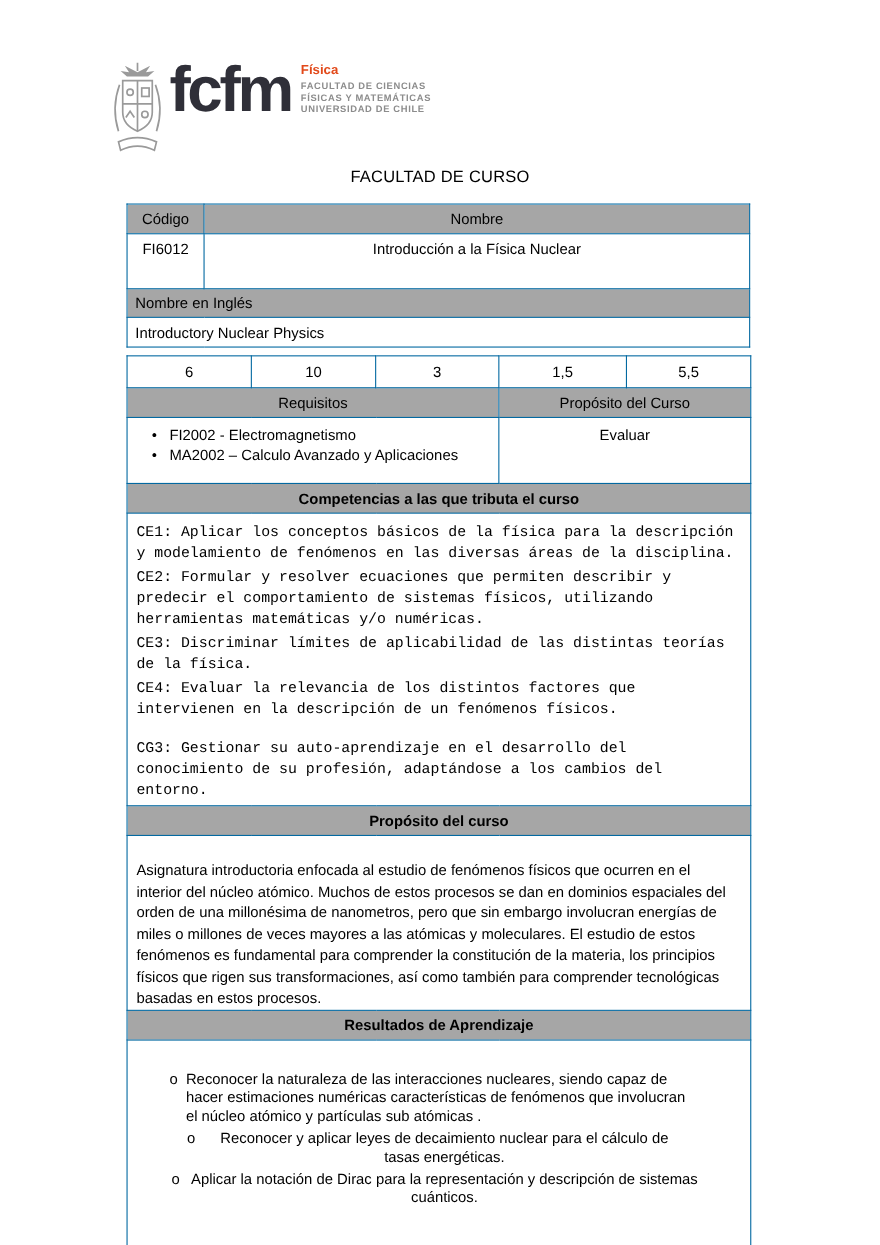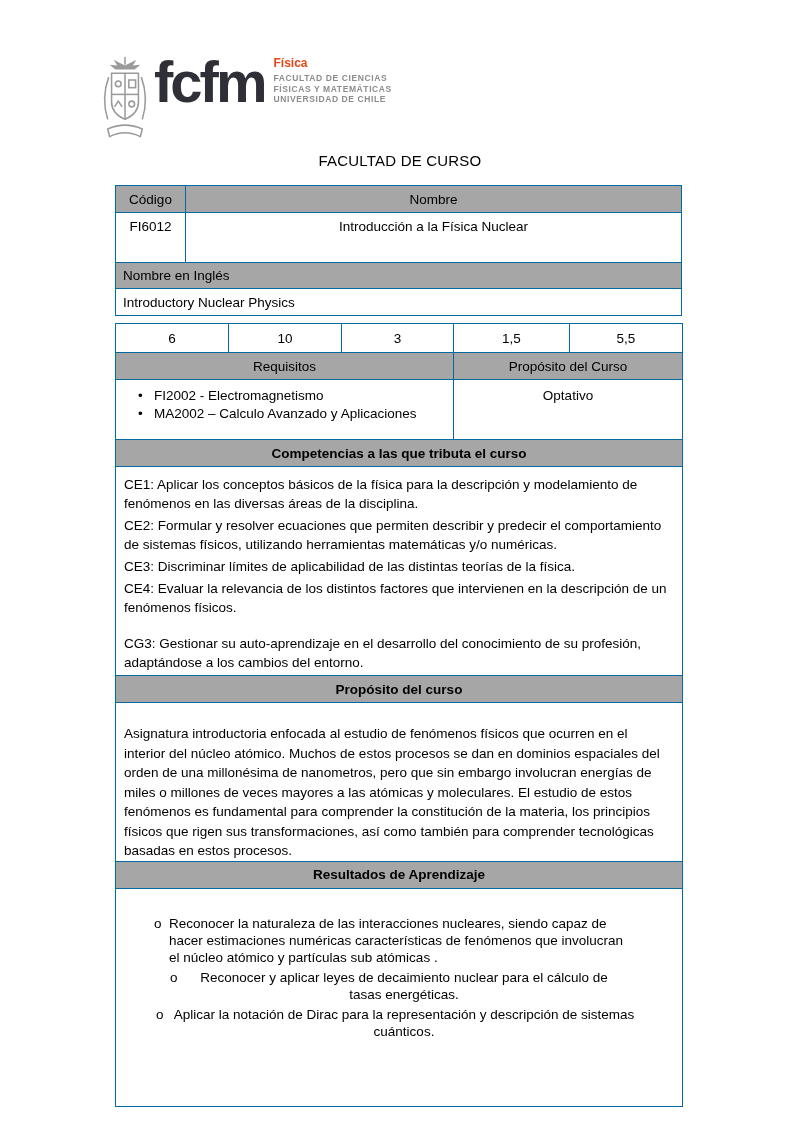--- a/index.html
+++ b/index.html
@@ -42,21 +42,21 @@
   .section-header { font-weight: bold; text-align: center; }
   .t2 { margin-top: 7px; }
 
   
   .req-cell { vertical-align: top; padding: 7px 8px 0 22px; }
   .req-item { display: flex; line-height: 18px; }
   .req-marker { width: 16px; flex: none; }
   .opt-cell { vertical-align: top; padding-top: 8px; text-align: center; }
 
   
-  .comp-cell { vertical-align: top; padding: 8px 10px 0 8px; }
+  .comp-cell { vertical-align: top; padding: 8px 10px 0 8px; font-family: Liberation Mono, monospace; }
   .comp-cell p { margin: 0 0 3px 0; line-height: 19px; }
   .comp-cell p.cg { margin-top: 17px; }
 
   
   .prop-cell { vertical-align: top; padding: 21px 10px 0 8px; line-height: 19.5px; }
 
   
   .res-cell { vertical-align: top; padding: 26px 8px 0 8px; }
   .res-item { display: flex; line-height: 17px; margin-bottom: 3px; font-size: 13.5px; }
   .res-marker { width: 15px; flex: none; }
@@ -149,21 +149,21 @@
         <td colspan="3" class="req-cell">
           <div class="req-item">
             <span class="req-marker">•</span>
             <span>FI2002 - Electromagnetismo</span>
           </div>
           <div class="req-item">
             <span class="req-marker">•</span>
             <span>MA2002 – Calculo Avanzado y Aplicaciones</span>
           </div>
         </td>
-        <td colspan="2" class="opt-cell">Optativo</td>
+        <td colspan="2" class="opt-cell">Evaluar</td>
       </tr>
 
       <tr class="gray" style="height:27px">
         <td colspan="5" class="section-header">Competencias a las que tributa el curso</td>
       </tr>
       <tr style="height:187px">
         <td colspan="5" class="comp-cell">
           <p>CE1: Aplicar los conceptos básicos de la física para la descripción y modelamiento de fenómenos en las diversas áreas de la disciplina.</p>
           <p>CE2: Formular y resolver ecuaciones que permiten describir y predecir el comportamiento de sistemas físicos, utilizando herramientas matemáticas y/o numéricas.</p>
           <p>CE3: Discriminar límites de aplicabilidad de las distintas teorías de la física.</p>

